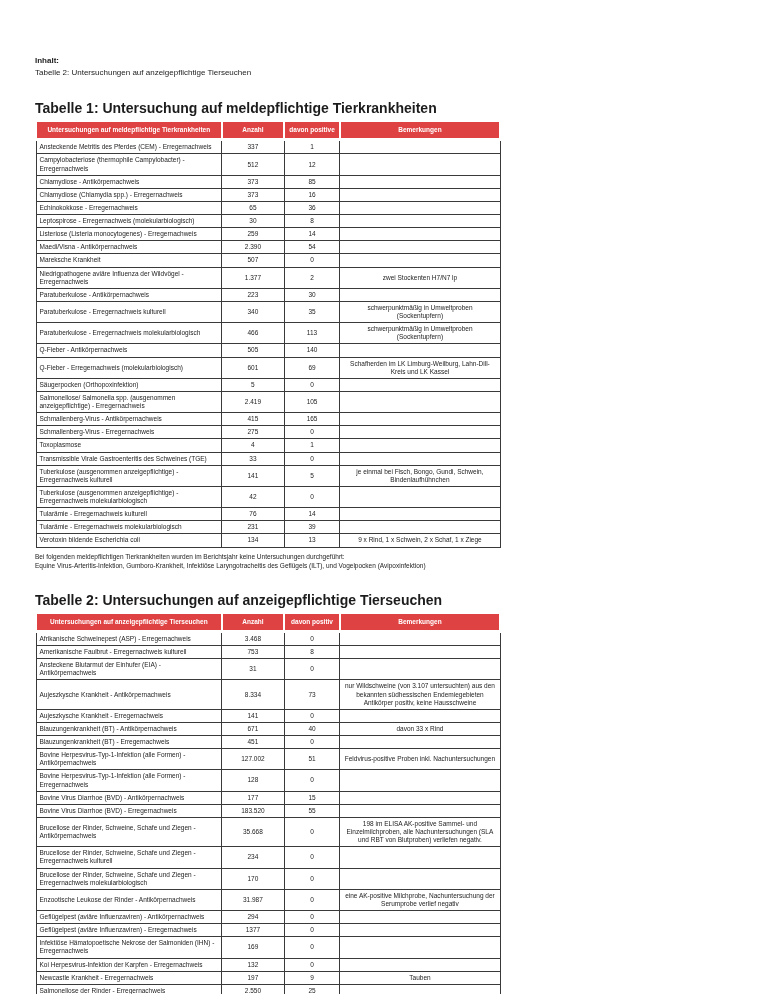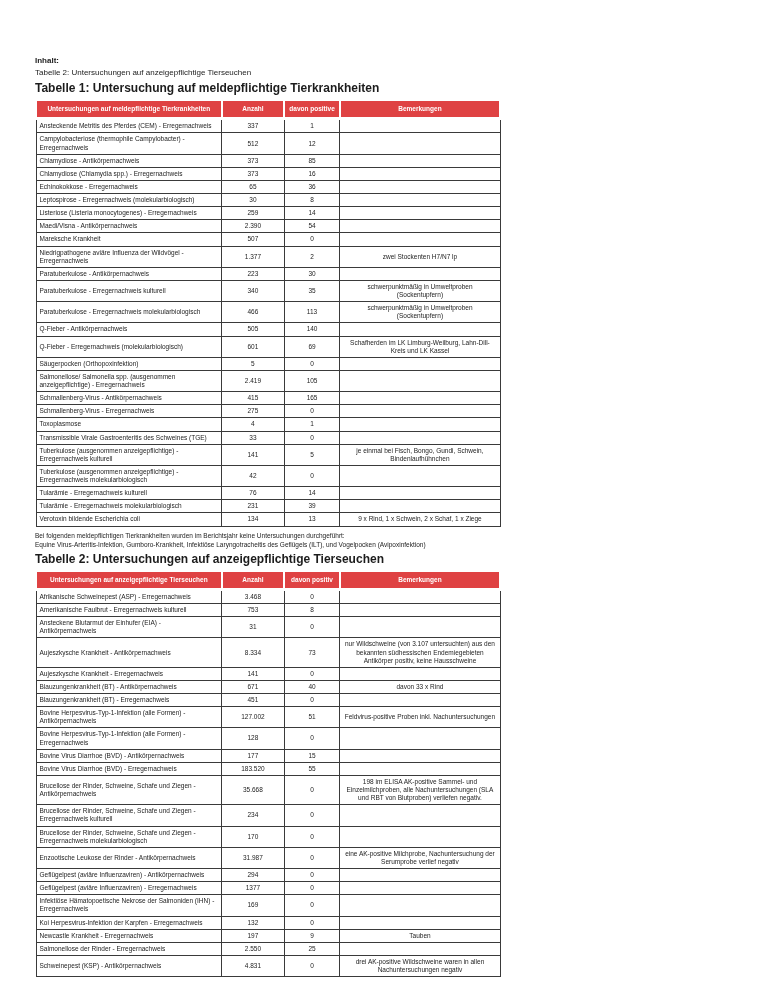--- a/index.html
+++ b/index.html
@@ -12,22 +12,22 @@
     overflow: hidden;
   }
   .page {
     position: absolute; top: 0; left: 0;
     width: 768px; height: 994px;
     padding: 55px 90px 20px 35px;
   }
   .intro { font-size: 8px; line-height: 1.45; }
   .intro-heading { font-weight: bold; }
   .table-title {
-    font-weight: bold; font-size: 12px;
-    margin-top: 3px; margin-bottom: 4px;
+    font-weight: bold; font-size: 14px;
+    margin-top: 22px; margin-bottom: 4px;
   }
   table {
     border-collapse: collapse;
     width: 466px;
     table-layout: fixed;
     font-size: 6.5px;
     line-height: 1.25;
   }
   col.c1 { width: 40%; }
   col.c2 { width: 13.5%; }

